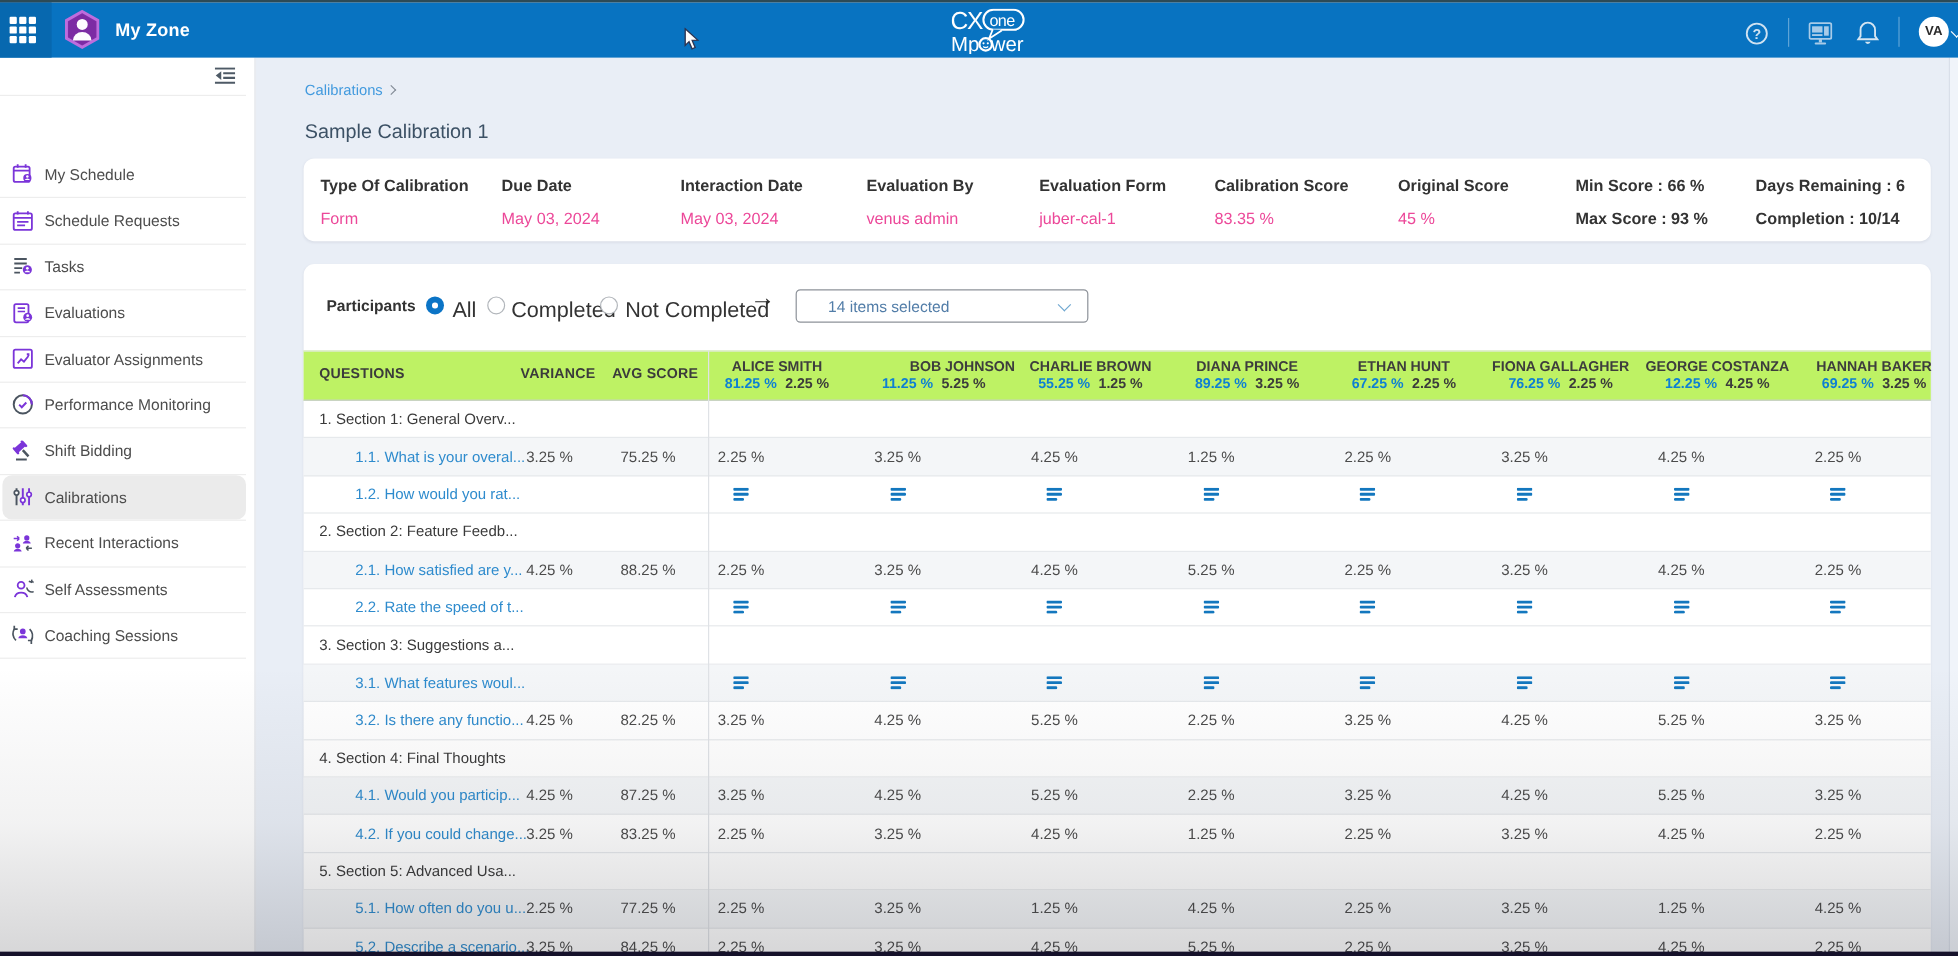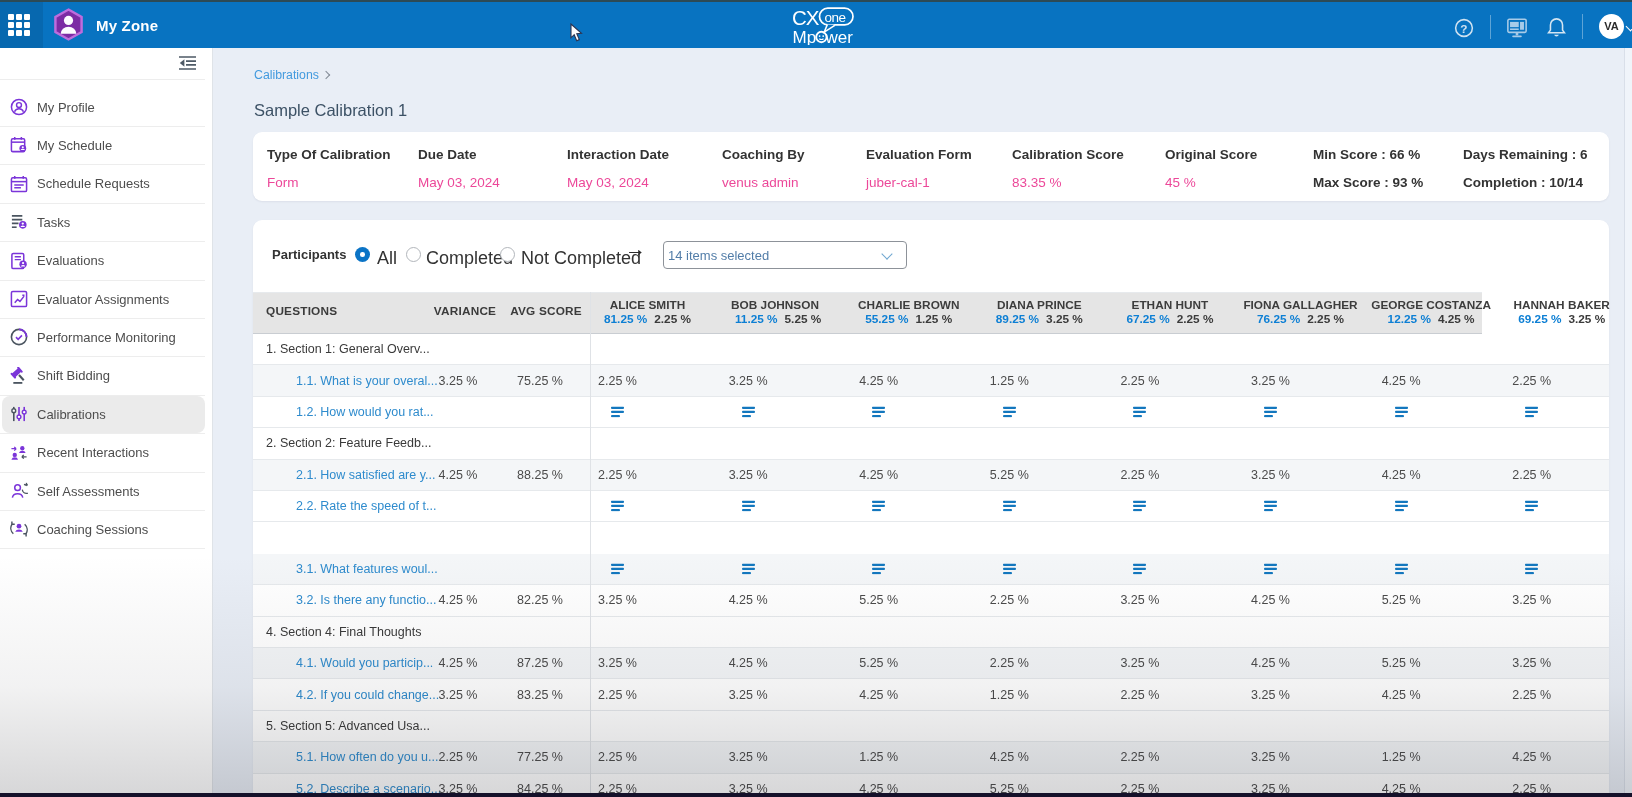--- a/index.html
+++ b/index.html
@@ -28,26 +28,26 @@
 .card .val{position:absolute;top:43px;font-size:13.5px;color:#ec4899}
 .panel{position:absolute;left:253px;top:220px;width:1356px;height:577px;background:#fff;border-radius:9px 9px 0 0;box-shadow:0 1px 2px rgba(60,70,90,.08)}
 
 .p-label{position:absolute;left:19px;top:27px;font-size:13px;font-weight:bold;color:#333}
 .radio{position:absolute;width:15px;height:15px;border-radius:50%;top:27px}
 .radio.off{border:1.5px solid #b2b6bb;background:#fff}
 .radio.on{background:#0b74c6}
 .radio.on i{position:absolute;left:5.2px;top:5.2px;width:4.6px;height:4.6px;border-radius:50%;background:#fff}
 .rlab{position:absolute;top:28px;font-size:18px;color:#333}
 .drop{position:absolute;left:410px;top:21px;width:244px;height:28px;border:1px solid #8d9299;border-radius:4px;background:#fff}
-.drop span{position:absolute;left:4px;top:6px;font-size:13px;color:#527da8}
+.drop span{position:absolute;left:26px;top:6px;font-size:13px;color:#527da8}
 .drop .chev{position:absolute;right:15px;top:8px;width:8px;height:8px;border-right:1.6px solid #6fa7d0;border-bottom:1.6px solid #6fa7d0;transform:rotate(45deg)}
 .arrow-r{position:absolute;left:372px;top:17px;font-size:21px;color:#2b2b2b;font-weight:400}
 
 .tbl{position:absolute;left:0;top:72px;width:1356px;height:505px}
-.thead{position:absolute;left:0;top:0;width:1229px;height:42px;border-top:1px solid #e7eaed;border-bottom:1px solid #c9cdd2;background:#e5e5e5}
+.thead{position:absolute;left:0;top:0;width:1356px;height:42px;border-top:1px solid #e7eaed;border-bottom:1px solid #c9cdd2;background:#bef264}
 .th{position:absolute;font-size:11.8px;font-weight:bold;color:#3b3b3b;letter-spacing:.2px}
 .pname{position:absolute;top:5px;width:150px;text-align:center;font-size:11.8px;font-weight:bold;color:#3d3d3d}
 .pscore{position:absolute;top:19px;width:150px;text-align:center;font-size:11.8px;font-weight:bold}
 .pscore b{color:#0d7fd4;font-weight:bold}
 .pscore i{color:#3b3b3b;font-style:normal;font-weight:bold;margin-left:7px}
 .row{position:absolute;left:0;width:1356px;height:31.4px;border-bottom:1px solid #e6e9ec}
 .row.lt{background:#f4f6f8}
 .sec{position:absolute;left:13px;top:50%;transform:translateY(-50%);font-size:12.5px;color:#3a3a3a}
 .qlink{position:absolute;left:43px;top:50%;transform:translateY(-50%);font-size:12.5px;color:#2e8bcd}
 .cellv{position:absolute;top:50%;transform:translateY(-50%);width:70px;text-align:center;font-size:12.5px;color:#4b4b4b}
@@ -113,28 +113,20 @@
 <div class="abs" style="left:1582px;top:12px;width:1px;height:25px;background:rgba(255,255,255,.35)"></div>
 <div class="abs" style="left:1599px;top:12px;width:25px;height:25px;border-radius:50%;background:#fff;text-align:center;line-height:25px;font-size:11px;font-weight:bold;color:#2b2b2b">VA</div>
 <div class="abs" style="left:1627px;top:21px;width:7px;height:7px;border-right:1.7px solid #fff;border-bottom:1.7px solid #fff;transform:rotate(45deg)"></div>
 </div>
 <div class="sidebar">
     <svg class="abs" style="left:179px;top:8px" width="17" height="14" viewBox="0 0 17 14">
       <path d="M0 1 h17 M7 5.1 h10 M7 8.9 h10 M0 13 h17" stroke="#4e5a66" stroke-width="1.7"></path>
       <path d="M5.4 3.3 v7.4 L0.8 7 z" fill="#4e5a66"></path>
     </svg>
     <div class="abs" style="left:0;top:31px;width:205px;height:1px;background:#ededed"></div>
-    <div class="side-item" style="top:40.0px">
-      <svg class="ic" viewBox="0 0 19 19">
-        <circle cx="9.5" cy="9.5" r="8" fill="none" stroke="#7b35d9" stroke-width="1.6"></circle>
-        <circle cx="9.5" cy="7.5" r="2.6" fill="none" stroke="#7b35d9" stroke-width="1.5"></circle>
-        <path d="M4.8 14.5 a4.9 4.5 0 0 1 9.4 0" fill="none" stroke="#7b35d9" stroke-width="1.5"></path>
-      </svg>
-      <span class="lb">My Profile</span>
-    </div>
     <div class="side-item" style="top:78.4px">
       <svg class="ic" viewBox="0 0 19 19">
         <rect x="1.5" y="3" width="14" height="13.5" rx="1.5" fill="none" stroke="#7b35d9" stroke-width="1.6"></rect>
         <path d="M1.5 6.5 h14" stroke="#7b35d9" stroke-width="1.6"></path>
         <path d="M5 1 v3 M12 1 v3" stroke="#7b35d9" stroke-width="1.6"></path>
         <circle cx="13.5" cy="13" r="3.6" fill="#7b35d9"></circle>
         <circle cx="13.5" cy="11.8" r="1.1" fill="#fff"></circle>
         <path d="M11.2 14.8 a2.4 2 0 0 1 4.6 0 z" fill="#fff"></path>
       </svg>
       <span class="lb">My Schedule</span>
@@ -244,21 +236,21 @@
 <div class="crumb">Calibrations</div>
 <div class="crumbsep"></div>
 <div class="title">Sample Calibration 1</div>
 <div class="card">
     <div class="lab" style="left:14px">Type Of Calibration</div>
     <div class="val" style="left:14px">Form</div>
     <div class="lab" style="left:165px">Due Date</div>
     <div class="val" style="left:165px">May 03, 2024</div>
     <div class="lab" style="left:314px">Interaction Date</div>
     <div class="val" style="left:314px">May 03, 2024</div>
-    <div class="lab" style="left:469px">Coaching By</div>
+    <div class="lab" style="left:469px">Evaluation By</div>
     <div class="val" style="left:469px">venus admin</div>
     <div class="lab" style="left:613px">Evaluation Form</div>
     <div class="val" style="left:613px">juber-cal-1</div>
     <div class="lab" style="left:759px">Calibration Score</div>
     <div class="val" style="left:759px">83.35 %</div>
     <div class="lab" style="left:912px">Original Score</div>
     <div class="val" style="left:912px">45 %</div>
     <div class="lab" style="left:1060px">Min Score : 66 %</div>
     <div class="lab" style="left:1060px;top:43px">Max Score : 93 %</div>
     <div class="lab" style="left:1210px">Days Remaining : 6</div>
@@ -279,21 +271,21 @@
       <span>14 items selected</span>
       <div class="chev"></div>
     </div>
     <div class="tbl">
       <div class="thead">
         <div class="th" style="left:13px;top:11px">QUESTIONS</div>
         <div class="th" style="left:177px;top:11px;width:70px;text-align:center">VARIANCE</div>
         <div class="th" style="left:253px;top:11px;width:80px;text-align:center">AVG SCORE</div>
         <div class="pname" style="left:319.5px">ALICE SMITH</div>
         <div class="pscore" style="left:319.5px"><b>81.25 %</b><i>2.25 %</i></div>
-        <div class="pname" style="left:447px">BOB JOHNSON</div>
+        <div class="pname" style="left:474px">BOB JOHNSON</div>
         <div class="pscore" style="left:450.1px"><b>11.25 %</b><i>5.25 %</i></div>
         <div class="pname" style="left:580.7px">CHARLIE BROWN</div>
         <div class="pscore" style="left:580.7px"><b>55.25 %</b><i>1.25 %</i></div>
         <div class="pname" style="left:711.3px">DIANA PRINCE</div>
         <div class="pscore" style="left:711.3px"><b>89.25 %</b><i>3.25 %</i></div>
         <div class="pname" style="left:841.9px">ETHAN HUNT</div>
         <div class="pscore" style="left:841.9px"><b>67.25 %</b><i>2.25 %</i></div>
         <div class="pname" style="left:972.5px">FIONA GALLAGHER</div>
         <div class="pscore" style="left:972.5px"><b>76.25 %</b><i>2.25 %</i></div>
         <div class="pname" style="left:1103.1px">GEORGE COSTANZA</div>
@@ -412,20 +404,23 @@
           <rect x="0" y="0" width="13" height="2.4" rx="1" fill="#1377be"></rect>
           <rect x="0" y="4.2" width="13" height="2.4" rx="1" fill="#1377be"></rect>
           <rect x="0" y="8.4" width="9" height="2.4" rx="1" fill="#1377be"></rect>
         </svg>
         <svg class="licon" style="left:1272.2px" viewBox="0 0 13 11">
           <rect x="0" y="0" width="13" height="2.4" rx="1" fill="#1377be"></rect>
           <rect x="0" y="4.2" width="13" height="2.4" rx="1" fill="#1377be"></rect>
           <rect x="0" y="8.4" width="9" height="2.4" rx="1" fill="#1377be"></rect>
         </svg>
       </div>
+      <div class="row" style="top:230.4px">
+        <div class="sec">3. Section 3: Suggestions a...</div>
+      </div>
       <div class="row lt" style="top:261.8px">
         <div class="qlink">3.1. What features woul...</div>
         <svg class="licon" style="left:358.0px" viewBox="0 0 13 11">
           <rect x="0" y="0" width="13" height="2.4" rx="1" fill="#1377be"></rect>
           <rect x="0" y="4.2" width="13" height="2.4" rx="1" fill="#1377be"></rect>
           <rect x="0" y="8.4" width="9" height="2.4" rx="1" fill="#1377be"></rect>
         </svg>
         <svg class="licon" style="left:488.6px" viewBox="0 0 13 11">
           <rect x="0" y="0" width="13" height="2.4" rx="1" fill="#1377be"></rect>
           <rect x="0" y="4.2" width="13" height="2.4" rx="1" fill="#1377be"></rect>

